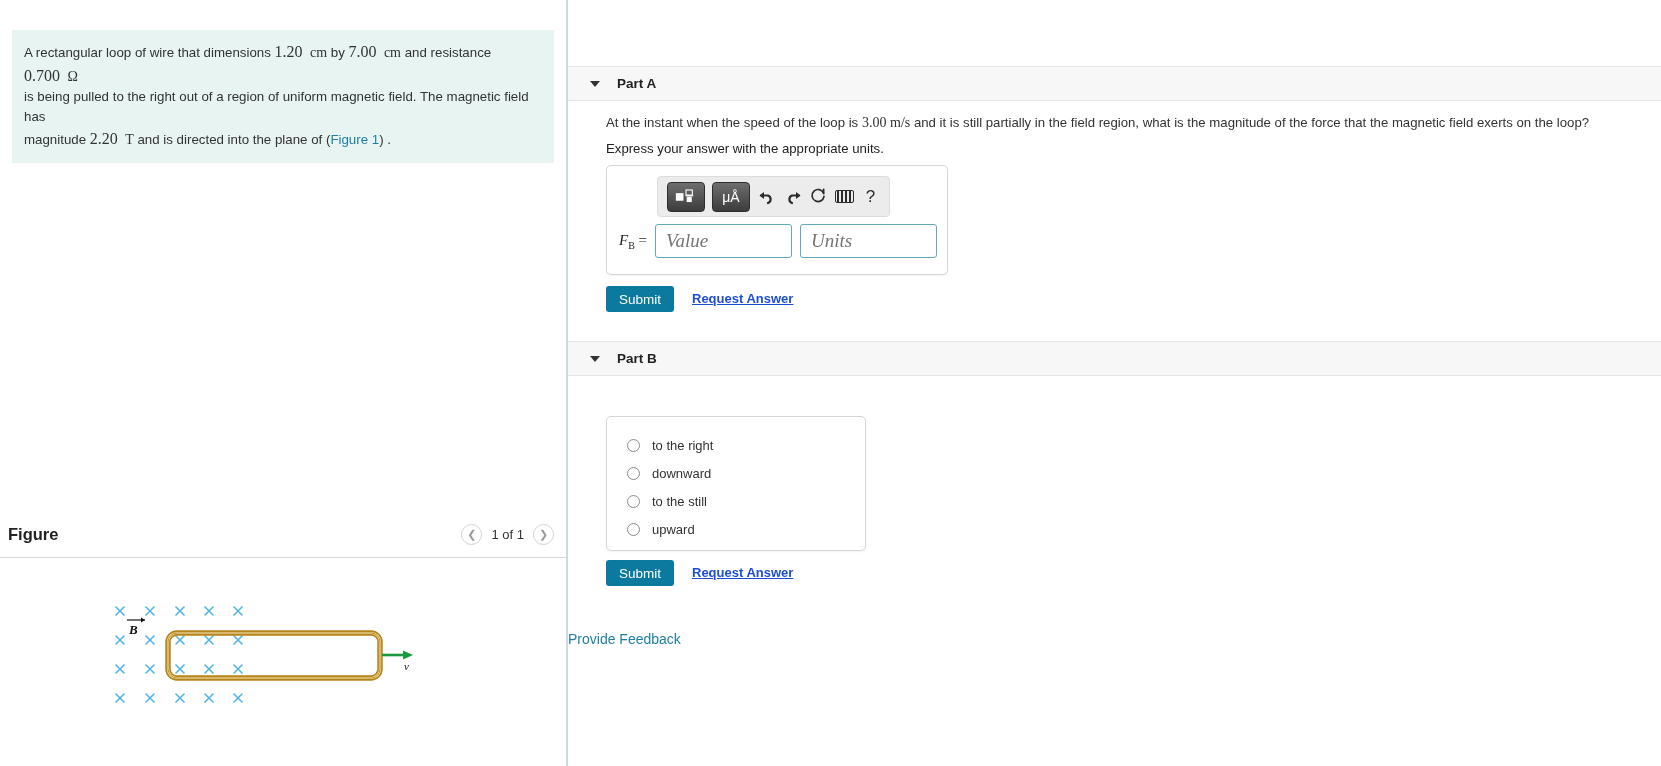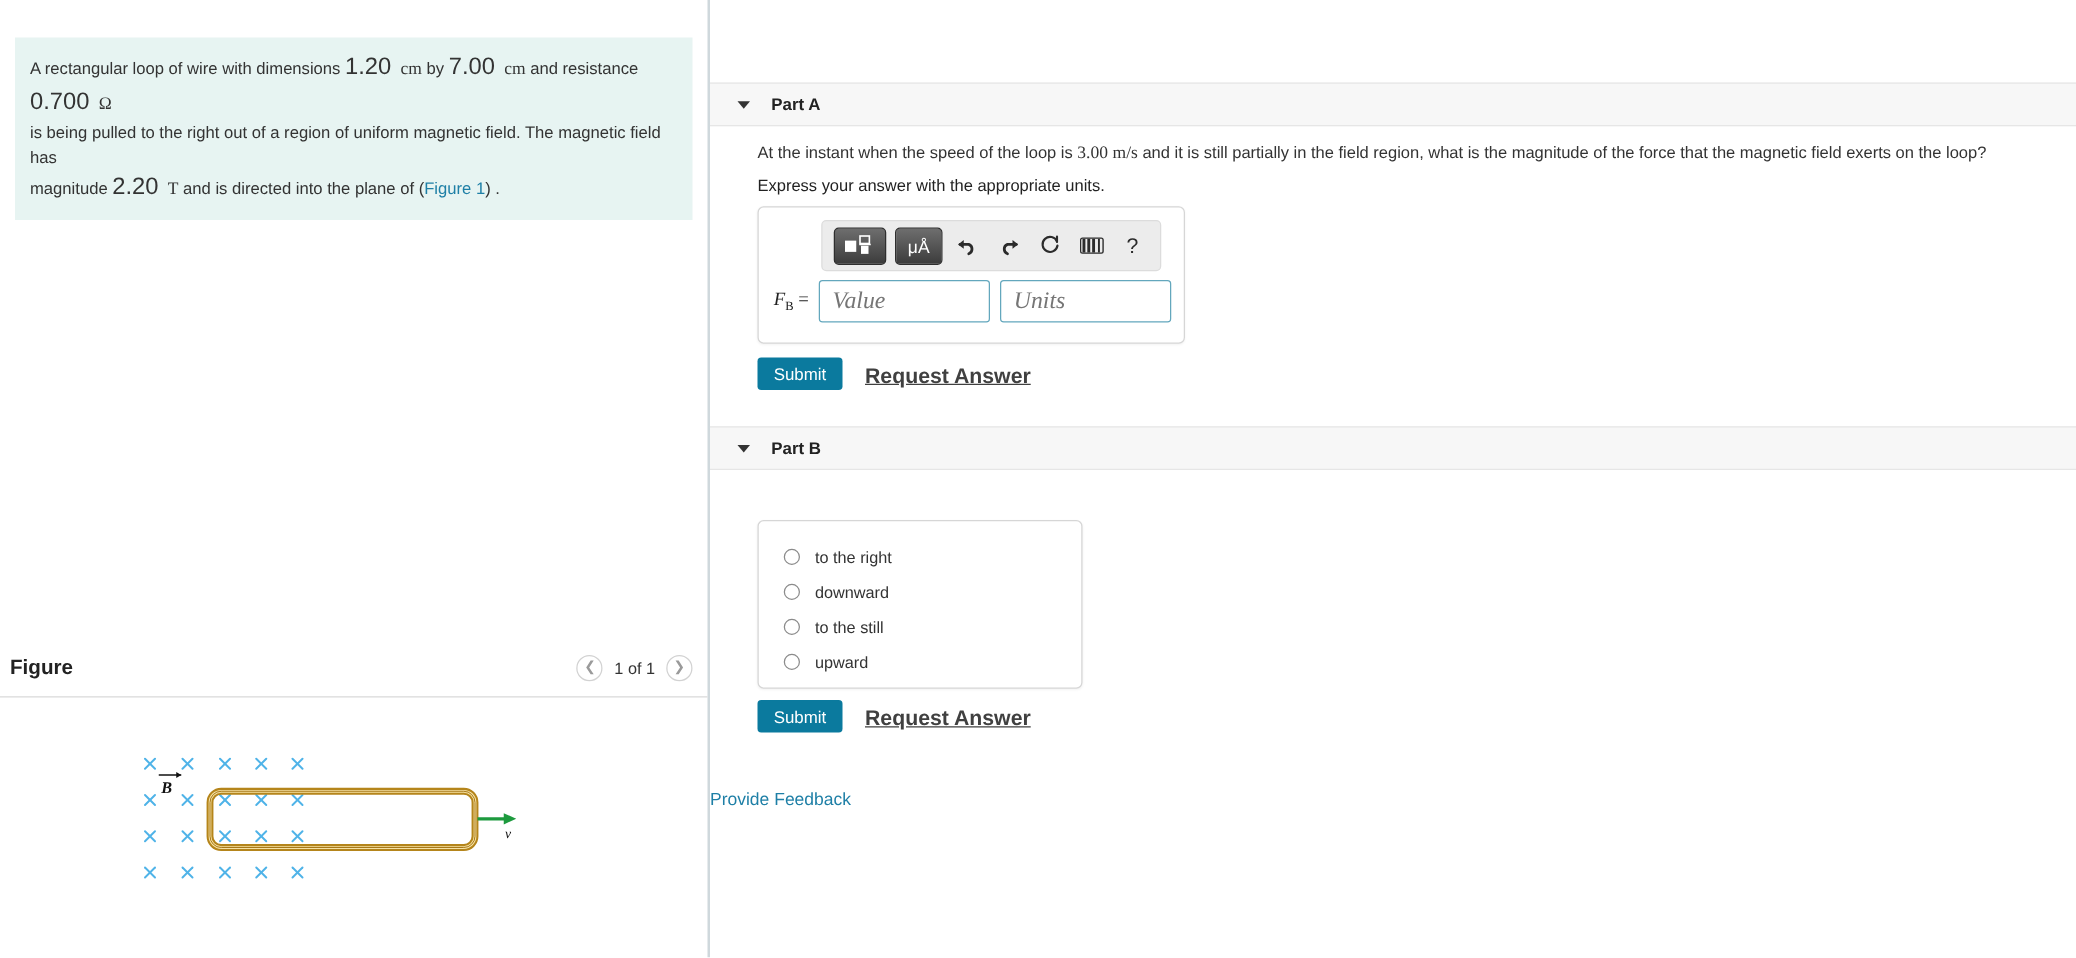--- a/index.html
+++ b/index.html
@@ -23,21 +23,21 @@
   }
   .problem-box {
     margin: 30px 12px 0 12px;
     background: #e7f4f2;
     padding: 10px 12px 12px 12px;
     font-size: 13.3px;
     line-height: 1.48;
     color: #333333;
   }
   .problem-box .mathvar { font-family: "Liberation Serif", serif; font-style: normal; font-size: 14px; }
-  .problem-box .mathnum { font-family: Liberation Sans, sans-serif; font-size: 19px; }
+  .problem-box .mathnum { font-family: Liberation Serif, serif; font-size: 16px; }
   .figlink { color: #1e7fa6; text-decoration: none; }
 
   .figure-header {
     position: absolute;
     left: 0; right: 0;
     top: 512px;
     height: 46px;
     padding: 0 12px 0 8px;
     display: flex;
     align-items: center;
@@ -162,22 +162,22 @@
     font-size: 13.5px;
     border: none;
     border-radius: 3px;
     height: 26px;
     width: 68px;
     display: flex; align-items: center; justify-content: center;
     cursor: pointer;
   }
   .req-answer {
     position: absolute;
-    color: #404040;
-    font-size: 17px;
+    color: #1d4ed8;
+    font-size: 13px;
     text-decoration: underline;
     font-weight: bold;
     cursor: pointer;
   }
 
   .radio-box {
     position: absolute;
     border: 1px solid #d6d6d6;
     border-radius: 5px;
     background: #fff;
@@ -203,21 +203,21 @@
   svg { display: block; }
 </style>
 </head>
 <body>
 
 <div class="page">
 
   <div class="left-panel">
 
     <div class="problem-box">
-      <span>A rectangular loop of wire with dimensions </span><span class="mathnum">1.20</span>&nbsp;&nbsp;<span class="mathvar">cm</span><span> by </span><span class="mathnum">7.00</span>&nbsp;&nbsp;<span class="mathvar">cm</span><span> and resistance </span><span class="mathnum">0.700</span>&nbsp;&nbsp;<span class="mathvar">Ω</span><br>
+      <span>A rectangular loop of wire that dimensions </span><span class="mathnum">1.20</span>&nbsp;&nbsp;<span class="mathvar">cm</span><span> by </span><span class="mathnum">7.00</span>&nbsp;&nbsp;<span class="mathvar">cm</span><span> and resistance </span><span class="mathnum">0.700</span>&nbsp;&nbsp;<span class="mathvar">Ω</span><br>
       <span>is being pulled to the right out of a region of uniform magnetic field. The magnetic field has</span><br>
       <span>magnitude </span><span class="mathnum">2.20</span>&nbsp;&nbsp;<span class="mathvar">T</span><span> and is directed into the plane of (</span><a class="figlink">Figure 1</a><span>) .</span>
     </div>
 
     <div class="figure-header">
       <div class="figure-title">Figure</div>
       <div class="fig-nav">
         <div class="nav-circle">
           <span>❮</span>
         </div>
@@ -346,21 +346,21 @@
       <div class="part-label">Part A</div>
     </div>
 
     <div class="q-text" style="left:38px; top:113px;">
       <span>At the instant when the speed of the loop is </span><span class="mathvar">3.00</span>&nbsp;<span class="mathvar">m/s</span><span> and it is still partially in the field region, what is the magnitude of the force that the magnetic field exerts on the loop?</span>
     </div>
 
     <div class="q-text bold-inst" style="left:38px; top:140px;">Express your answer with the appropriate units.</div>
 
     <div class="answer-box" style="left:38px; top:165px; width:342px; height:110px;">
-      <div class="mathbar" style="margin:10px 9px 0 50px; width:272px;">
+      <div class="mathbar" style="margin:10px 9px 0 50px; width:233px;">
         <div class="tool-btn tmpl">
           <svg width="26" height="17" viewBox="0 0 26 17">
             <rect x="1" y="4.5" width="9" height="9" fill="#fff"></rect>
             <rect x="13" y="0.8" width="7.5" height="6" fill="none" stroke="#fff" stroke-width="1.3"></rect>
             <rect x="13.8" y="8.6" width="6" height="6.5" fill="#fff"></rect>
             <line x1="12.4" y1="7.6" x2="21.6" y2="7.6" stroke="#fff" stroke-width="1.3"></line>
           </svg>
         </div>
         <div class="tool-btn">
           <span>μÅ</span>

